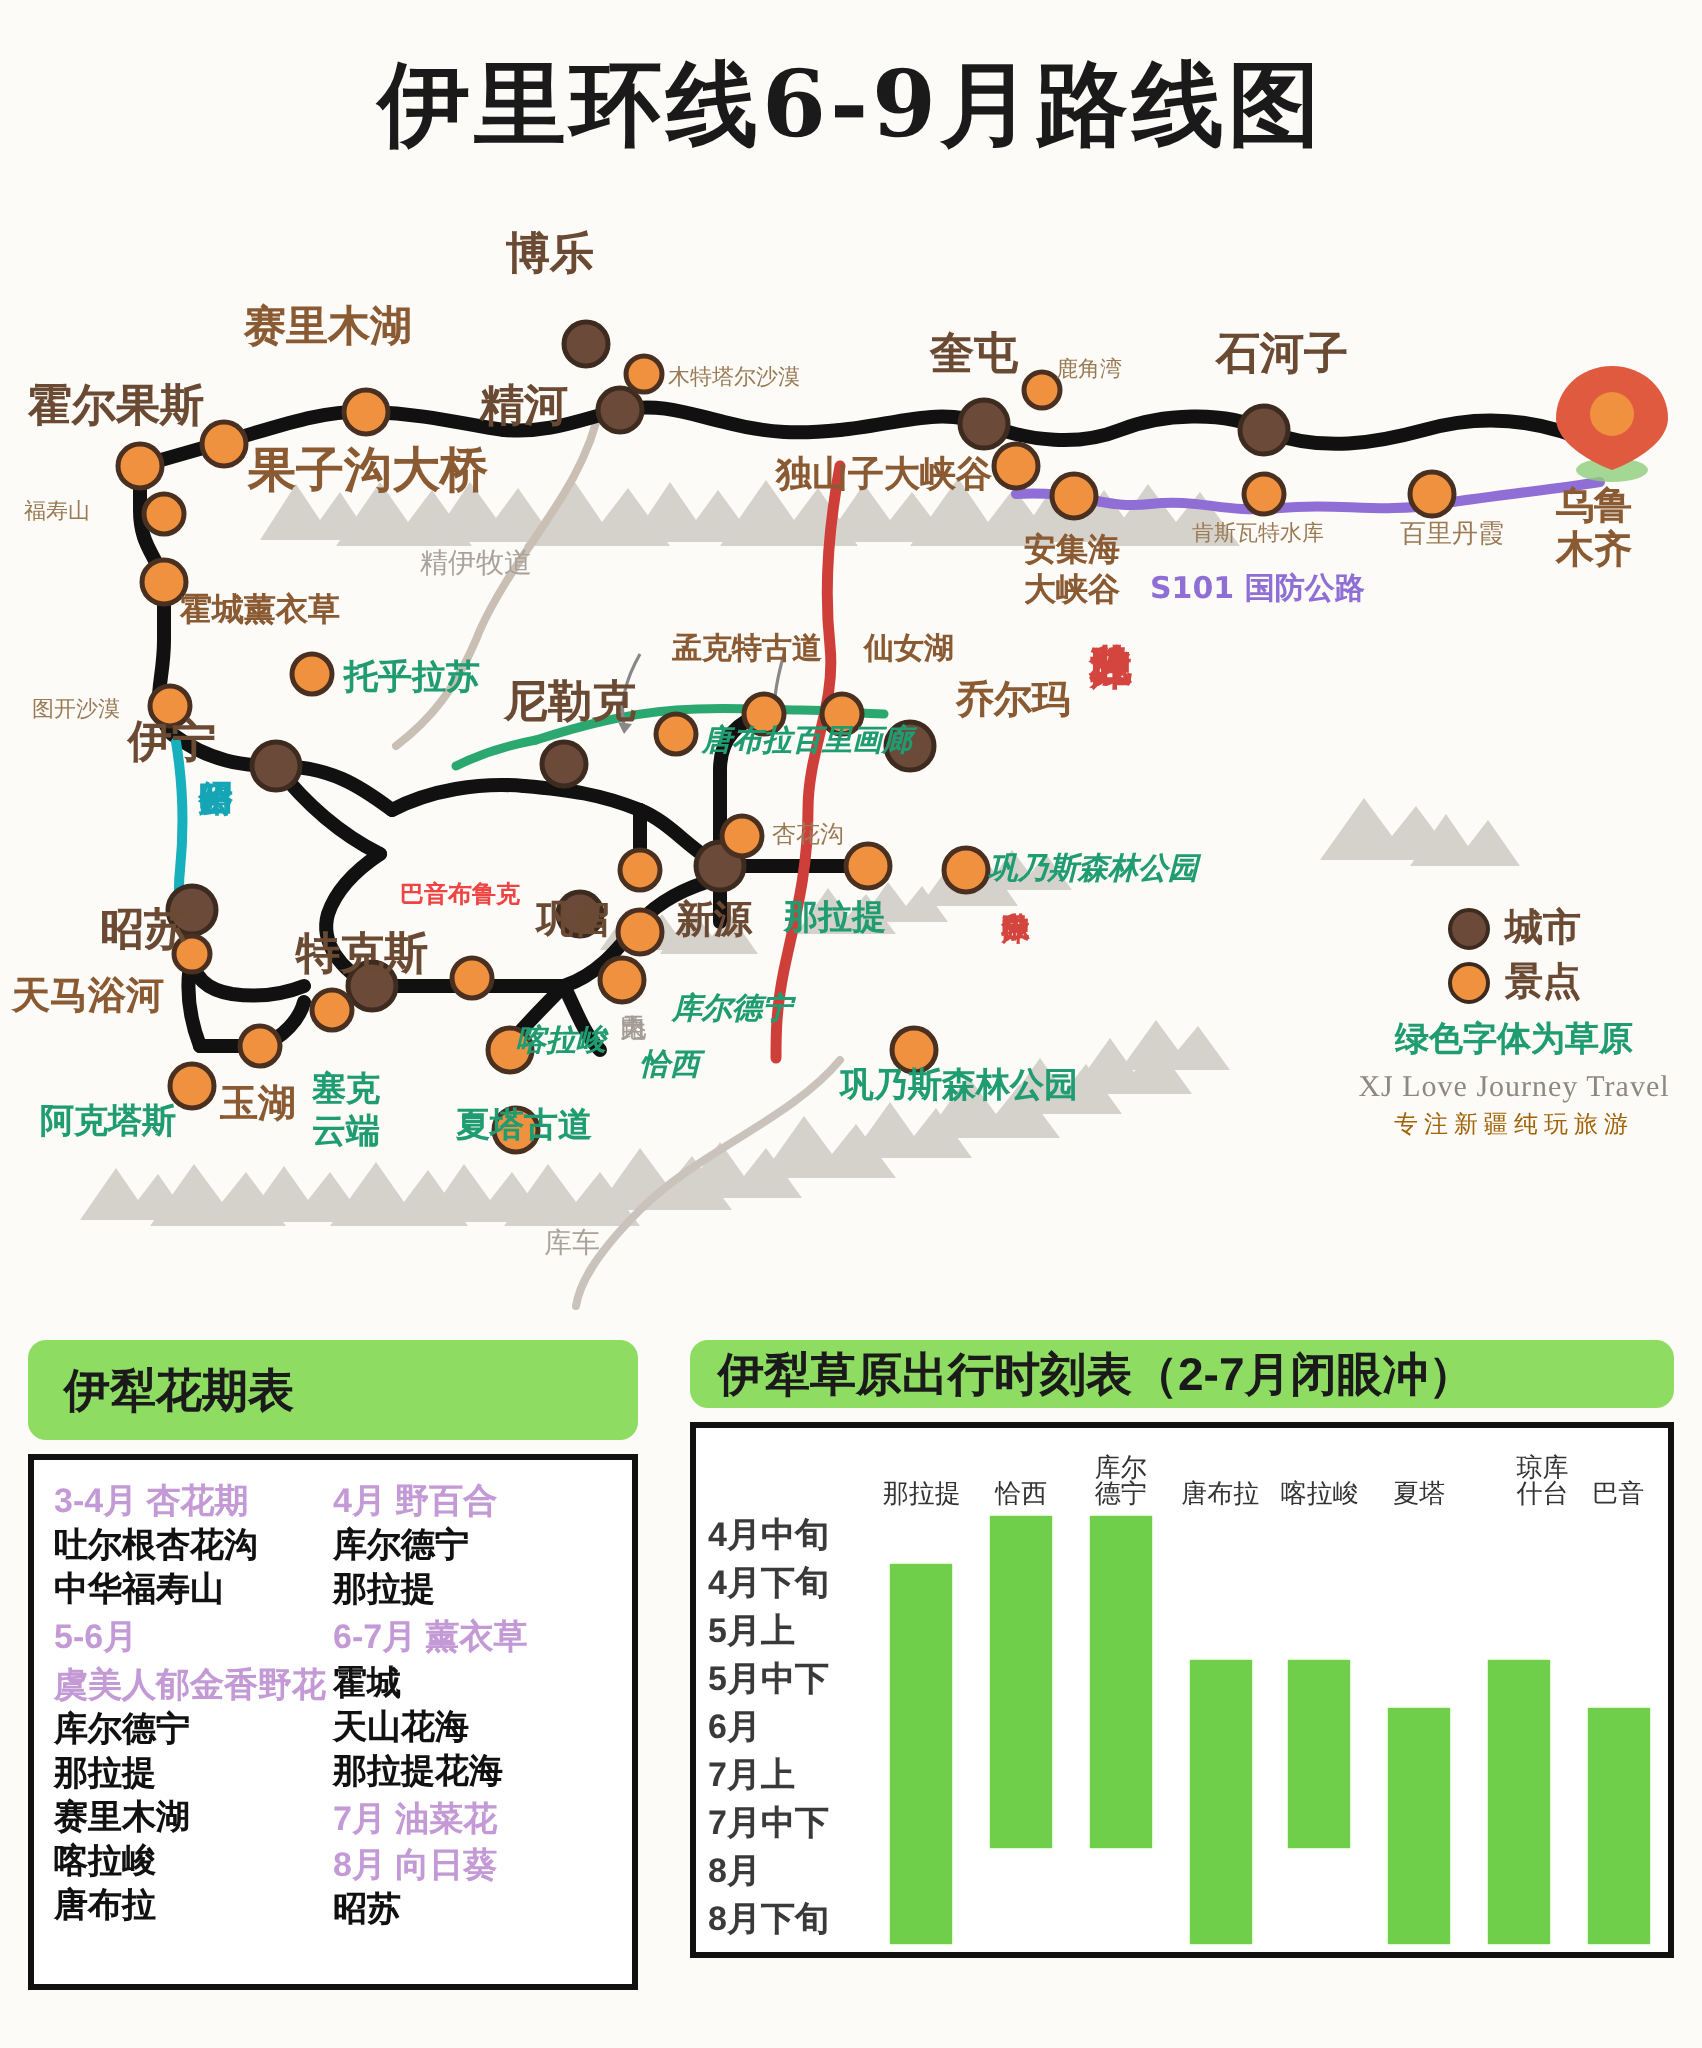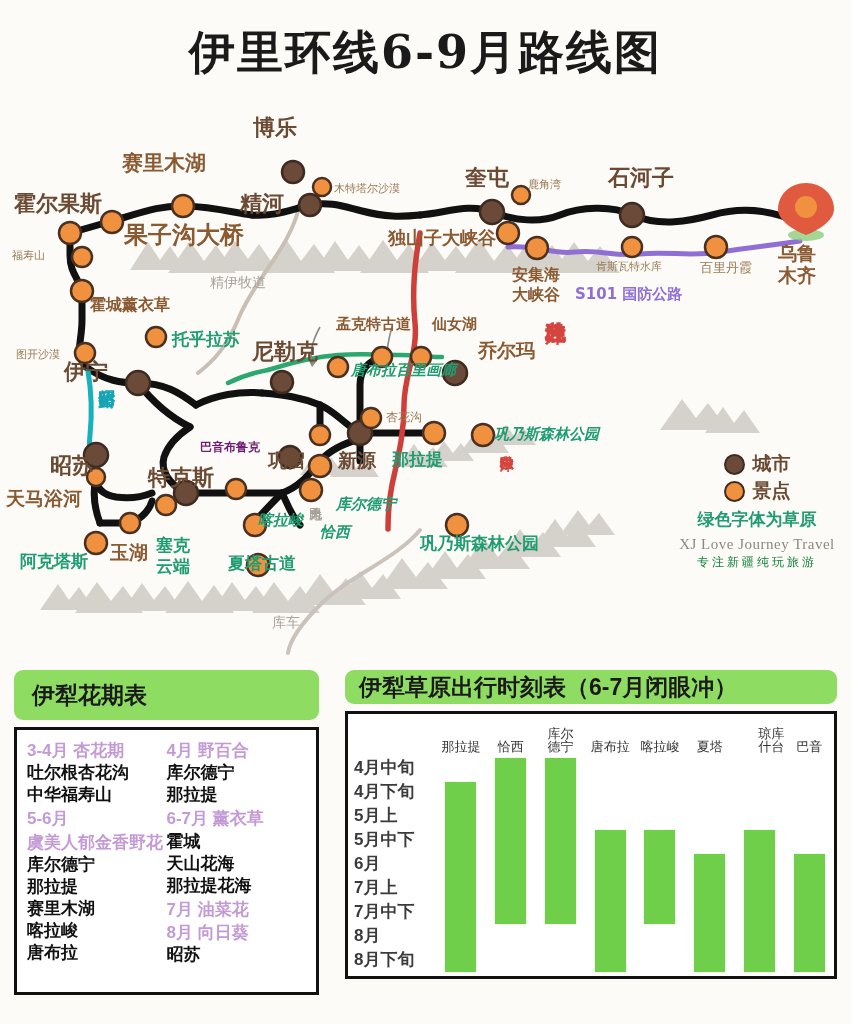--- a/index.html
+++ b/index.html
@@ -23,42 +23,42 @@
   
   .map{position:absolute;left:0;top:105px;width:851px;height:555px;}
   .map svg{position:absolute;left:0;top:0;}
   .lbl{position:absolute;white-space:nowrap;line-height:1;
        font-family:"DejaVu Sans","Liberation Sans",sans-serif;}
   .city-big{font-size:22px;font-weight:bold;color:#6b4a33;}
   .city-mid{font-size:19px;font-weight:bold;color:#6b4a33;}
   .spot-org{font-size:17px;font-weight:bold;color:#8a5a33;}
   .spot-sm{font-size:11px;color:#9a7a55;}
   .grass{font-size:17px;font-weight:bold;color:#1f9c72;}
-  .grass-sm{font-size:12px;font-weight:bold;color:#701a75;}
+  .grass-sm{font-size:12px;font-weight:bold;color:#ef4444;}
   .grass-mid{font-size:15px;font-weight:bold;color:#1f9c72;font-style:italic;}
   .cyan{font-size:17px;font-weight:bold;color:#16a5b5;}
   .purple-l{font-size:15px;font-weight:bold;color:#8f6fd6;}
   .red-l{font-size:21px;font-weight:bold;color:#d4453f;}
   .red-sm{font-size:14px;font-weight:bold;color:#d4453f;}
   .grey-l{font-size:13px;color:#b3aca4;}
   .grey-m{font-size:14px;color:#a8a29a;}
   .vert{writing-mode:vertical-rl;text-orientation:upright;line-height:1.02;}
 
   
   .legend{position:absolute;right:14px;top:345px;text-align:center;width:160px;}
   .legend .ln{font-size:19px;font-weight:bold;color:#6f6a62;margin-bottom:1px;}
   .legend .row{display:flex;align-items:center;justify-content:center;gap:8px;margin:1px 0;}
   .legend .dot{width:17px;height:17px;border-radius:50%;border:2.5px solid #3d2b1f;}
   .legend .dot.city{background:#6b4a3a;}
   .legend .dot.spot{background:#f0913f;}
   .legend .txt{font-size:19px;font-weight:bold;color:#6b4a33;}
   .legend .green{font-size:17px;font-weight:bold;color:#1f9c72;margin-top:4px;}
   .legend .brand{font-size:15px;color:#8e8880;margin-top:5px;letter-spacing:.5px;
                  font-family:"Liberation Serif","DejaVu Serif",serif;}
-  .legend .brand2{font-size:12px;color:#15803d;letter-spacing:3px;margin-top:1px;}
+  .legend .brand2{font-size:12px;color:#a16207;letter-spacing:3px;margin-top:1px;}
 
   
   .panel-head{
     border-radius:9px;background:#8fdc63;color:#1a1a1a;font-weight:bold;
     display:flex;align-items:center;
   }
   
   .flower{position:absolute;left:14px;top:670px;width:305px;}
   .flower .panel-head{height:50px;padding-left:18px;font-size:23px;}
   .flower .box{margin-top:7px;border:3px solid #111;background:#fff;height:268px;
@@ -329,21 +329,21 @@
           <div class="it">天山花海</div>
           <div class="it">那拉提花海</div>
           <div class="hd">7月 油菜花</div>
           <div class="hd">8月 向日葵</div>
           <div class="it">昭苏</div>
         </div>
     </div>
   </div>
 
   <div class="sched">
-    <div class="panel-head">伊犁草原出行时刻表（6-7月闭眼冲）</div>
+    <div class="panel-head">伊犁草原出行时刻表（2-7月闭眼冲）</div>
     <div class="box">
       <div class="colhdrs" id="col-headers">
           <div class="ch" style="left: 0px; width: 49.75px;">那拉提</div>
           <div class="ch" style="left: 49.75px; width: 49.75px;">恰西</div>
           <div class="ch" style="left: 99.5px; width: 49.75px;">库尔<br>德宁</div>
           <div class="ch" style="left: 149.25px; width: 49.75px;">唐布拉</div>
           <div class="ch" style="left: 199px; width: 49.75px;">喀拉峻</div>
           <div class="ch" style="left: 248.75px; width: 49.75px;">夏塔</div>
           <div class="ch" style="left: 298.5px; width: 49.75px; text-align: right;">琼库<br>什台</div>
           <div class="ch" style="left: 348.25px; width: 49.75px;">巴音</div>

